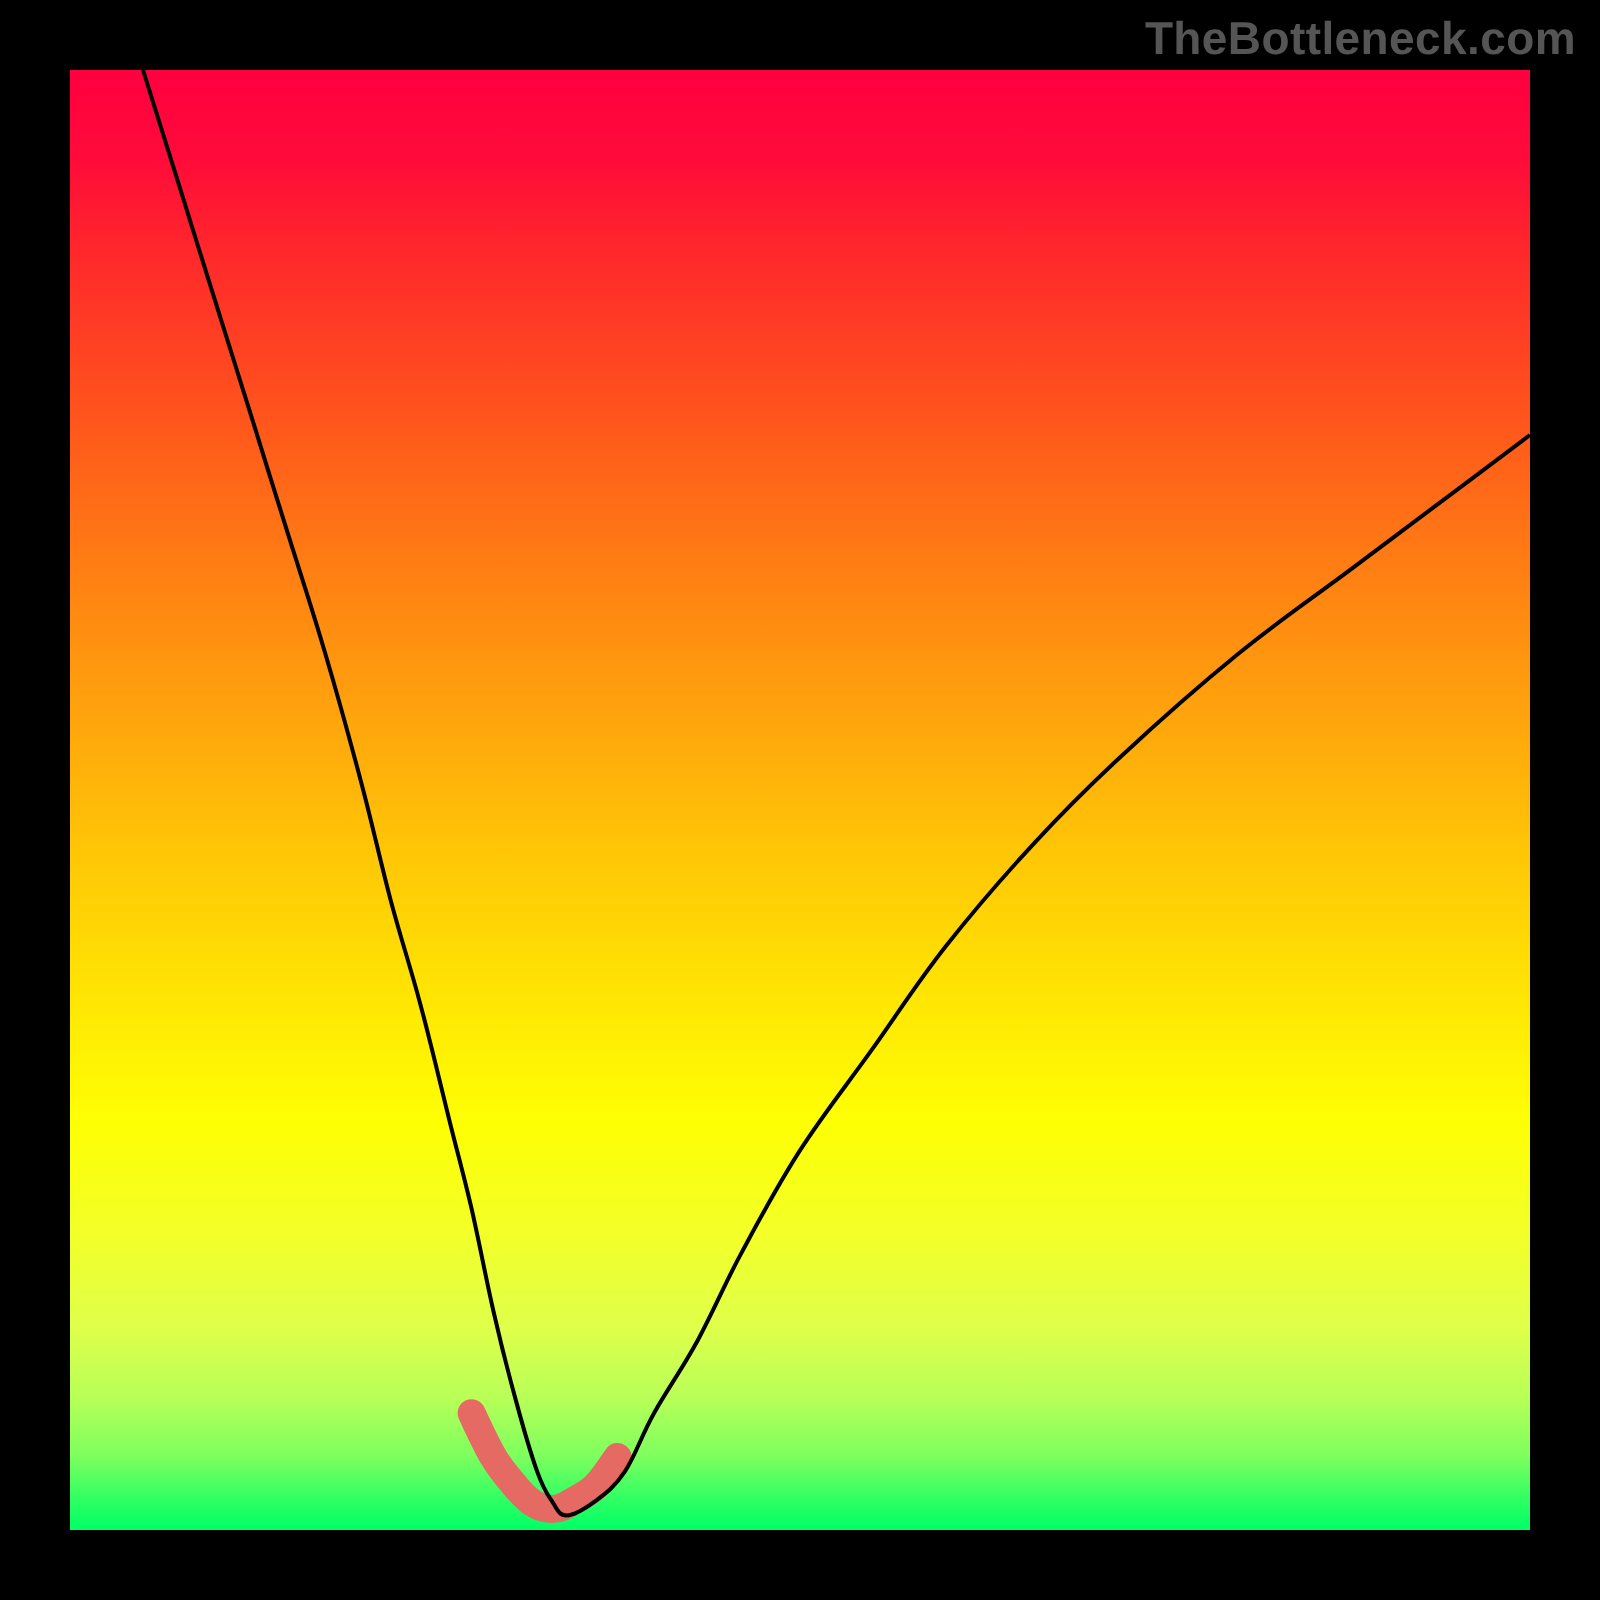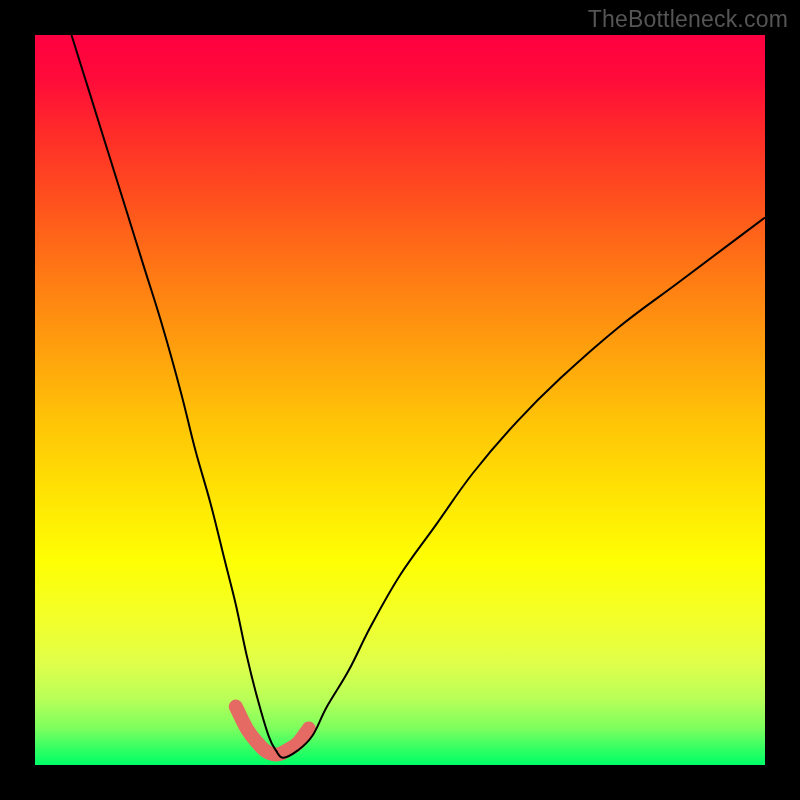--- a/index.html
+++ b/index.html
@@ -64,21 +64,21 @@
     stroke: #e46a63;
     stroke-width: 14;
     stroke-linecap: round;
     stroke-linejoin: round;
   }
   .watermark {
     position: absolute;
     top: 6px;
     right: 12px;
     font-size: 23px;
-    font-weight: 400;
+    font-weight: 700;
     color: #555555;
     letter-spacing: 0.2px;
   }
 </style>
 </head>
 <body>
 
 <div class="frame">
   <div class="plot-area">
     <div class="gradient-bg"></div>

